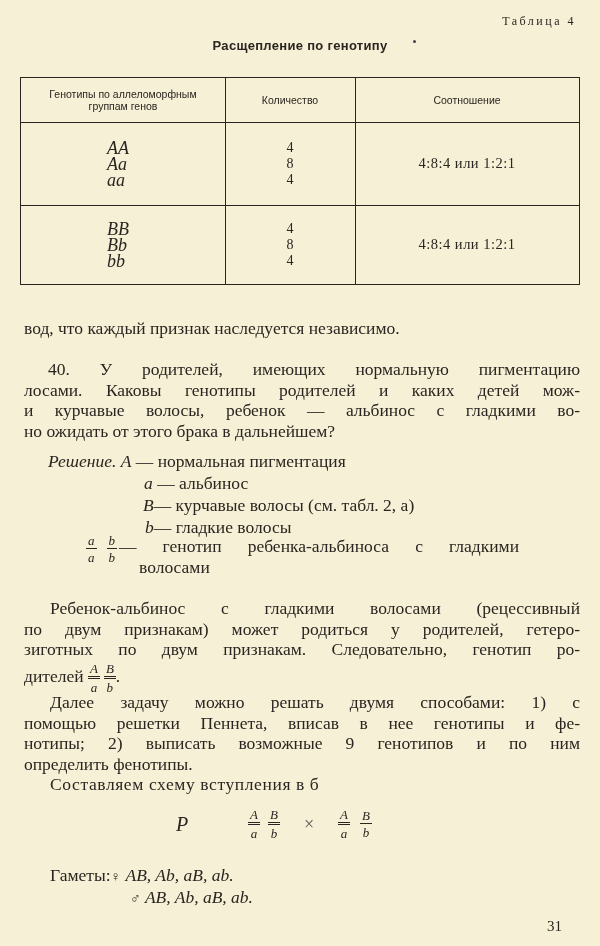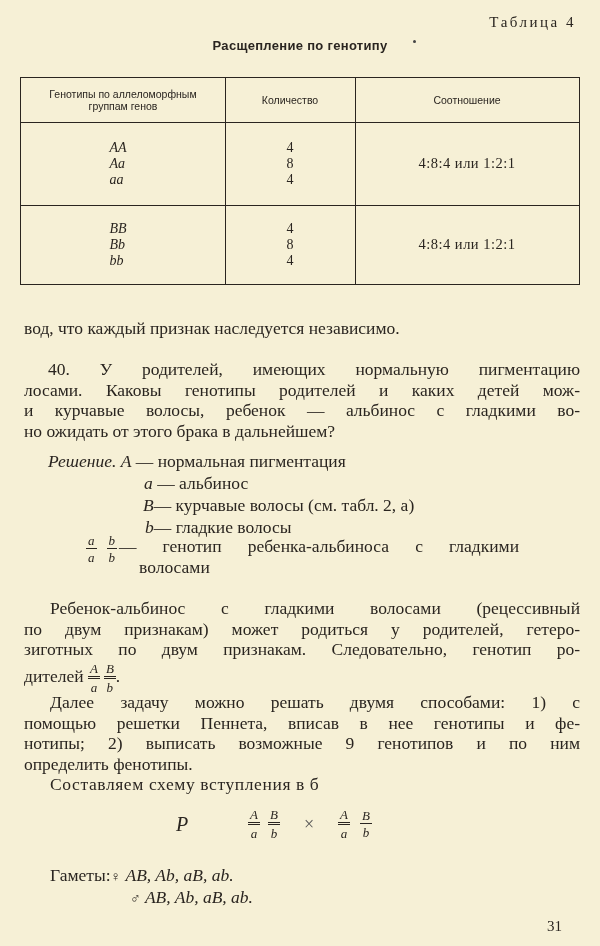--- a/index.html
+++ b/index.html
@@ -6,38 +6,38 @@
     body {
       width: 600px; height: 946px; overflow: hidden;
       background: #f6f0d6;
       color: #2a2520;
       font-family: "Liberation Serif", "DejaVu Serif", serif;
       position: relative;
     }
     .abs { position: absolute; }
     .table-label {
       top: 14px; right: 24px;
-      font-size: 15px; letter-spacing: 2.5px;
+      font-size: 12px; letter-spacing: 2.5px;
     }
     .table-title {
       top: 38px; left: 0; width: 600px; text-align: center;
       font-family: "Liberation Sans", "DejaVu Sans", sans-serif;
       font-weight: bold; font-size: 13px; letter-spacing: 0.3px;
     }
     .dot { top: 40px; left: 413px; width: 3px; height: 3px; background: #444; border-radius: 50%; }
 
     
     .tbl { left: 20px; top: 77px; width: 558px; height: 206px;
       border-top: 1.5px solid #2a2520; border-bottom: 1.5px solid #2a2520;
       border-left: 1.2px solid #2a2520; border-right: 1.2px solid #2a2520; }
     .vline { position: absolute; top: 0; bottom: 0; width: 0; border-left: 1.2px solid #2a2520; }
     .hline { position: absolute; left: 0; right: 0; height: 0; border-top: 1.4px solid #2a2520; }
     .cell { position: absolute; display: flex; align-items: center; justify-content: center; text-align: center; }
     .hdr { font-family: "Liberation Sans", "DejaVu Sans", sans-serif; font-size: 10.5px; line-height: 12px; text-align: center; }
-    .geno { font-style: italic; font-size: 14px; line-height: 16px; text-align: left; }
+    .geno { font-style: italic; font-size: 18px; line-height: 16px; text-align: left; }
     .nums { font-size: 14px; line-height: 16px; }
     .ratio { font-size: 14.5px; letter-spacing: 0.5px; }
 
     
     .p { left: 24px; width: 556px; font-size: 17.5px; line-height: 20.5px; text-align: justify; }
     .line { display: block; white-space: nowrap; }
     .just { text-align-last: justify; display: block; }
     .bold { font-weight: normal; }
     .it { font-style: italic; }
 

